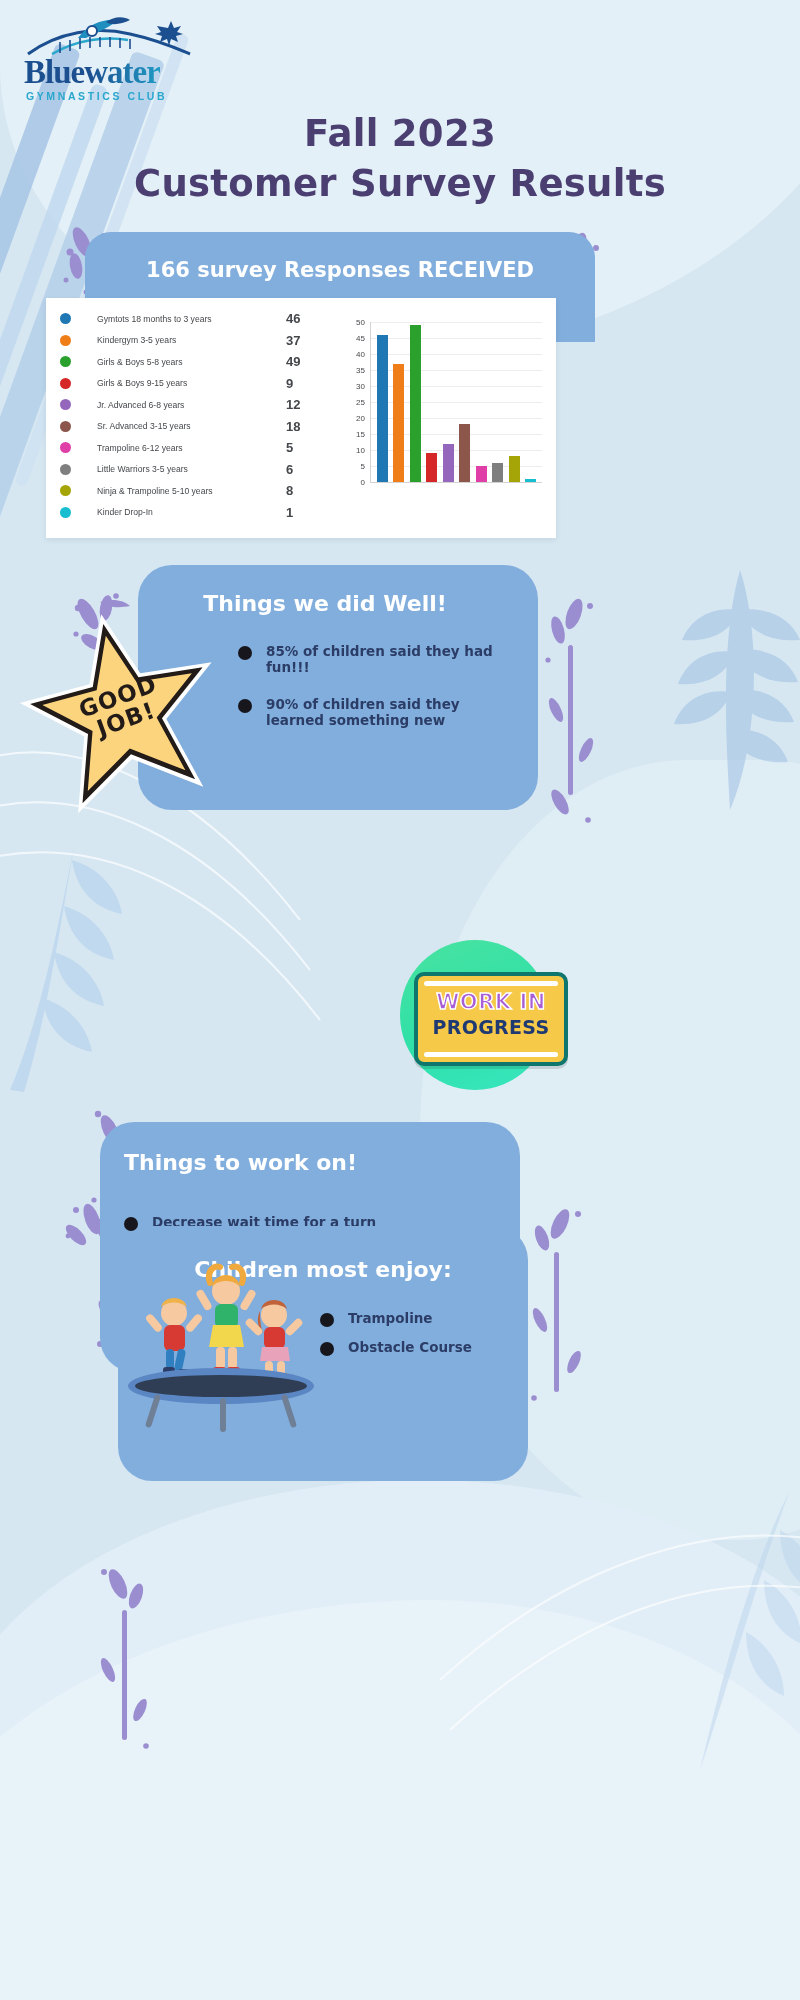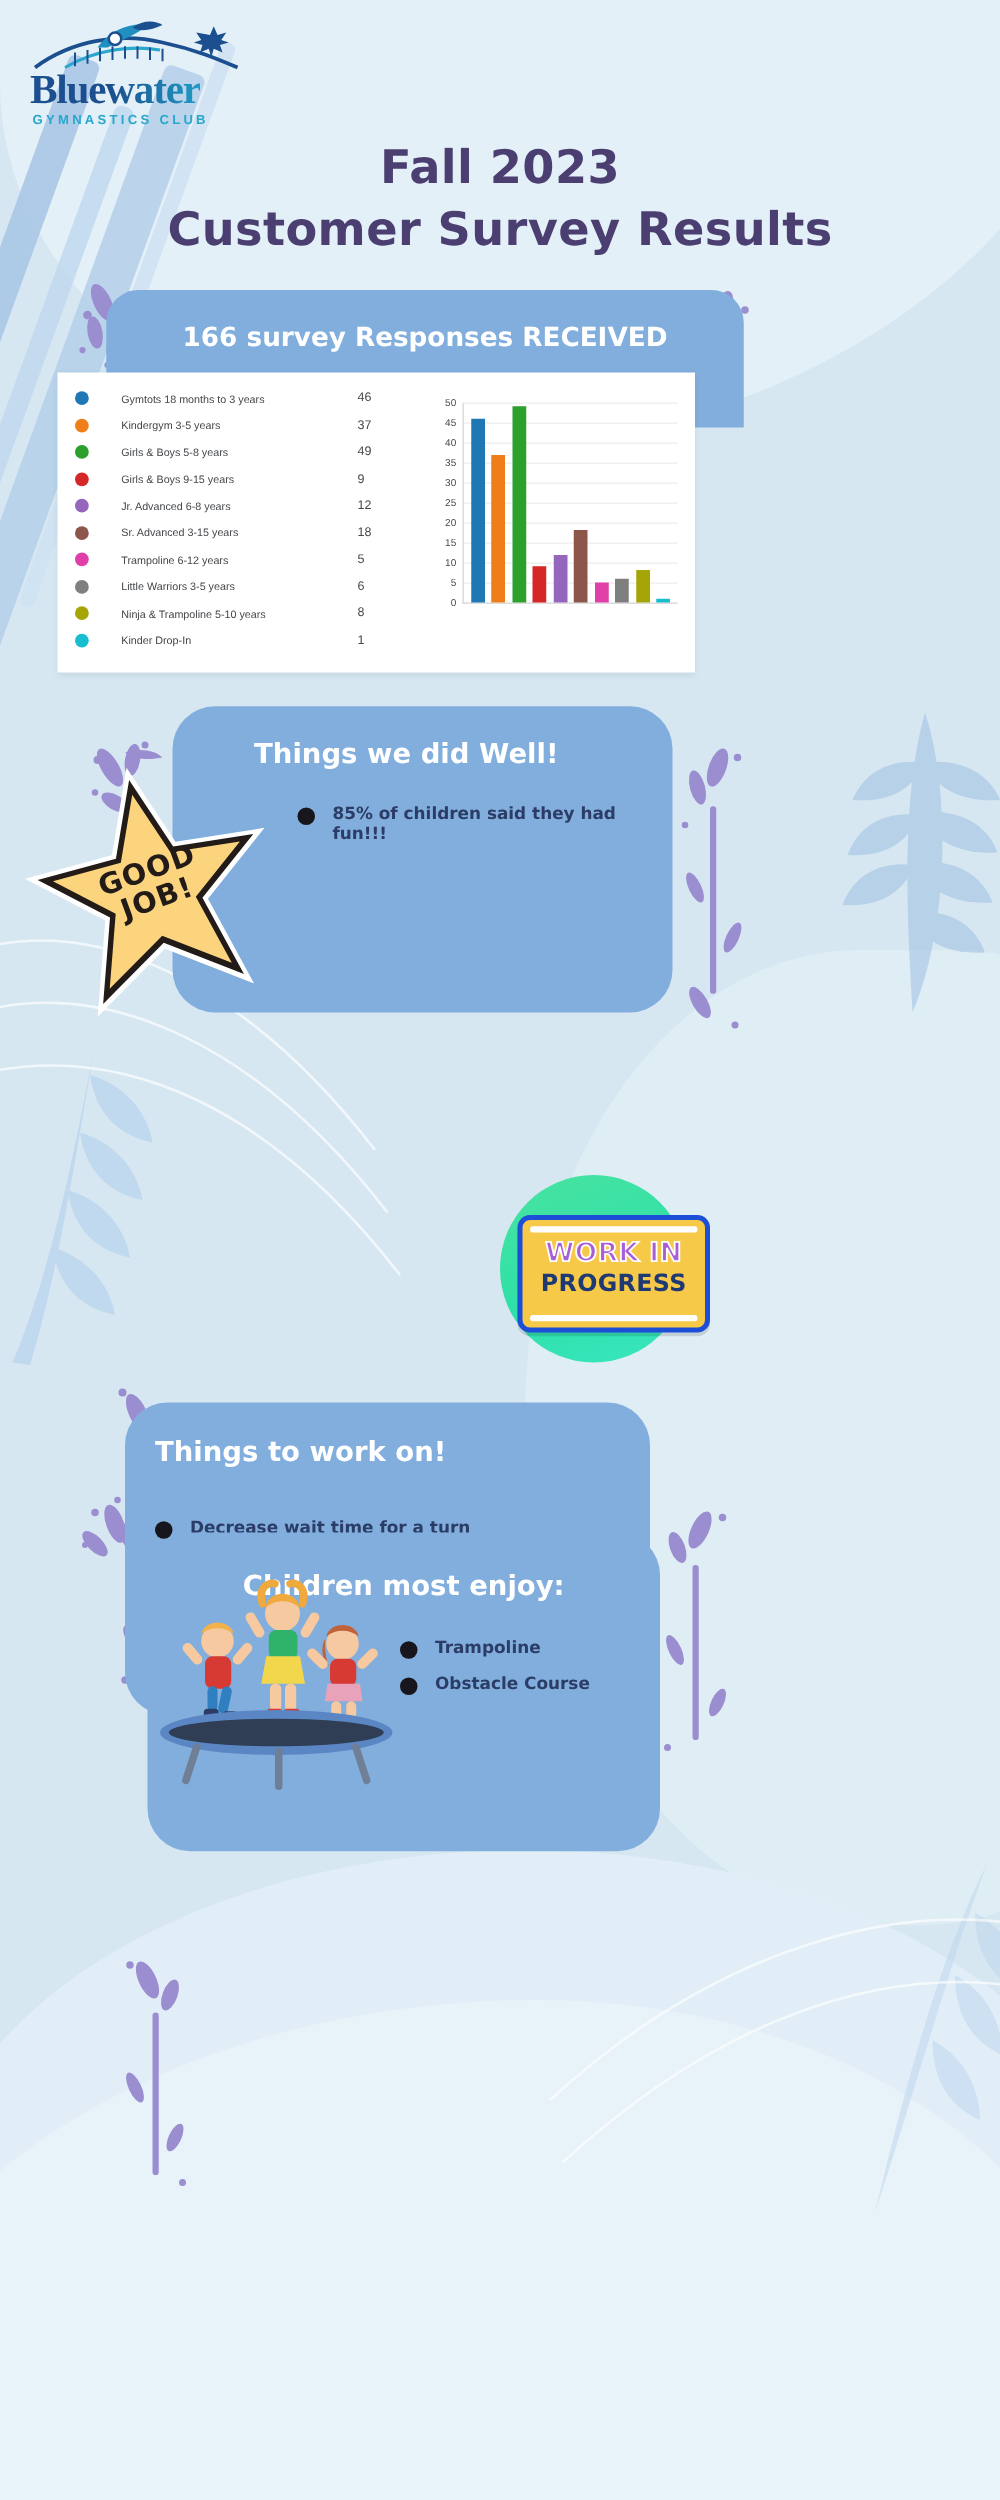--- a/index.html
+++ b/index.html
@@ -67,21 +67,21 @@
     position:absolute;left:46px;top:298px;width:510px;height:240px;
     background:#ffffff;box-shadow:0 2px 6px rgba(0,0,0,.08);
   }
   .legend{position:absolute;left:14px;top:10px;width:250px;}
   .legend-row{display:flex;align-items:center;height:21.5px;gap:17px;}
   .legend-swatch{width:11px;height:11px;border-radius:50%;flex:0 0 auto;margin-right:9px;}
   .legend-label{
     font-size:8.6px;color:#44474b;white-space:nowrap;
     font-family:"Liberation Sans",sans-serif;flex:1 1 auto;
   }
-  .legend-value{font-size:10px;color:#44474b;width:24px;text-align:left;}
+  .legend-value{font-size:13px;color:#44474b;width:24px;text-align:left;font-weight:bold;}
   
   .plot{position:absolute;left:300px;top:24px;width:196px;height:185px;}
   .y-axis{position:absolute;left:0;top:0;width:22px;height:160px;}
   .ytick{
     position:absolute;right:3px;font-size:8px;color:#46494d;
     transform:translateY(-50%);font-family:"Liberation Sans",sans-serif;padding-left:30px;
   }
   .plot-area{
     position:absolute;left:24px;top:0;right:0;height:160px;
     border-left:1px solid #d3d3d3;border-bottom:1px solid #d3d3d3;
@@ -123,21 +123,21 @@
     color:#221b18;transform:rotate(-20deg);line-height:1.05;letter-spacing:1px;
   }
   
   .wip{position:absolute;left:400px;top:940px;width:160px;height:150px;}
   .wip-circle{
     position:absolute;left:0;top:0;width:150px;height:150px;border-radius:50%;
     background:linear-gradient(160deg,#49e3a0 0%,#2fe0a8 55%,#39e6c0 100%);
   }
   .wip-plate{
     position:absolute;left:14px;top:32px;width:146px;height:86px;
-    background:#f7c948;border:4px solid #1d4ed8;border-radius:10px;
+    background:#f7c948;border:4px solid #0f766e;border-radius:10px;
     box-shadow:0 3px 0 rgba(0,0,0,.12);
   }
   .wip-stripe{position:absolute;left:6px;right:6px;height:5px;background:#ffffff;border-radius:3px;}
   .wip-l1{
     position:absolute;left:0;right:0;top:14px;text-align:center;
     font-family:"DejaVu Sans",sans-serif;font-weight:bold;font-size:21px;
     color:#a85fd6;-webkit-text-stroke:1.4px #ffffff;letter-spacing:.5px;
   }
   .wip-l2{
     position:absolute;left:0;right:0;top:40px;text-align:center;
@@ -457,20 +457,24 @@
     </div>
   </div>
 </div>
 
 <div class="section" style="left:138px;top:565px;width:400px;height:245px;">
   <div class="sec-title" style="position:absolute;left:0;right:26px;top:26px;text-align:center;">Things we did Well!</div>
   <ul class="bullets" id="well-bullets" style="position:absolute;left:100px;top:78px;width:270px;">
       <li class="bullet" style="margin-bottom: 20px;">
         <span class="bdot"></span>
         <span class="btext">85% of children said they had fun!!!</span>
+      </li>
+      <li class="bullet" style="margin-bottom: 20px;">
+        <span class="bdot"></span>
+        <span class="btext">90% of children said they learned something new</span>
       </li>
     </ul>
 </div>
 
 <div class="star-wrap">
   <div class="star-shape star-white"></div>
   <div class="star-shape star-dark"></div>
   <div class="star-shape star-yellow"></div>
   <div class="star-text">
     <span>GOOD</span><br>

